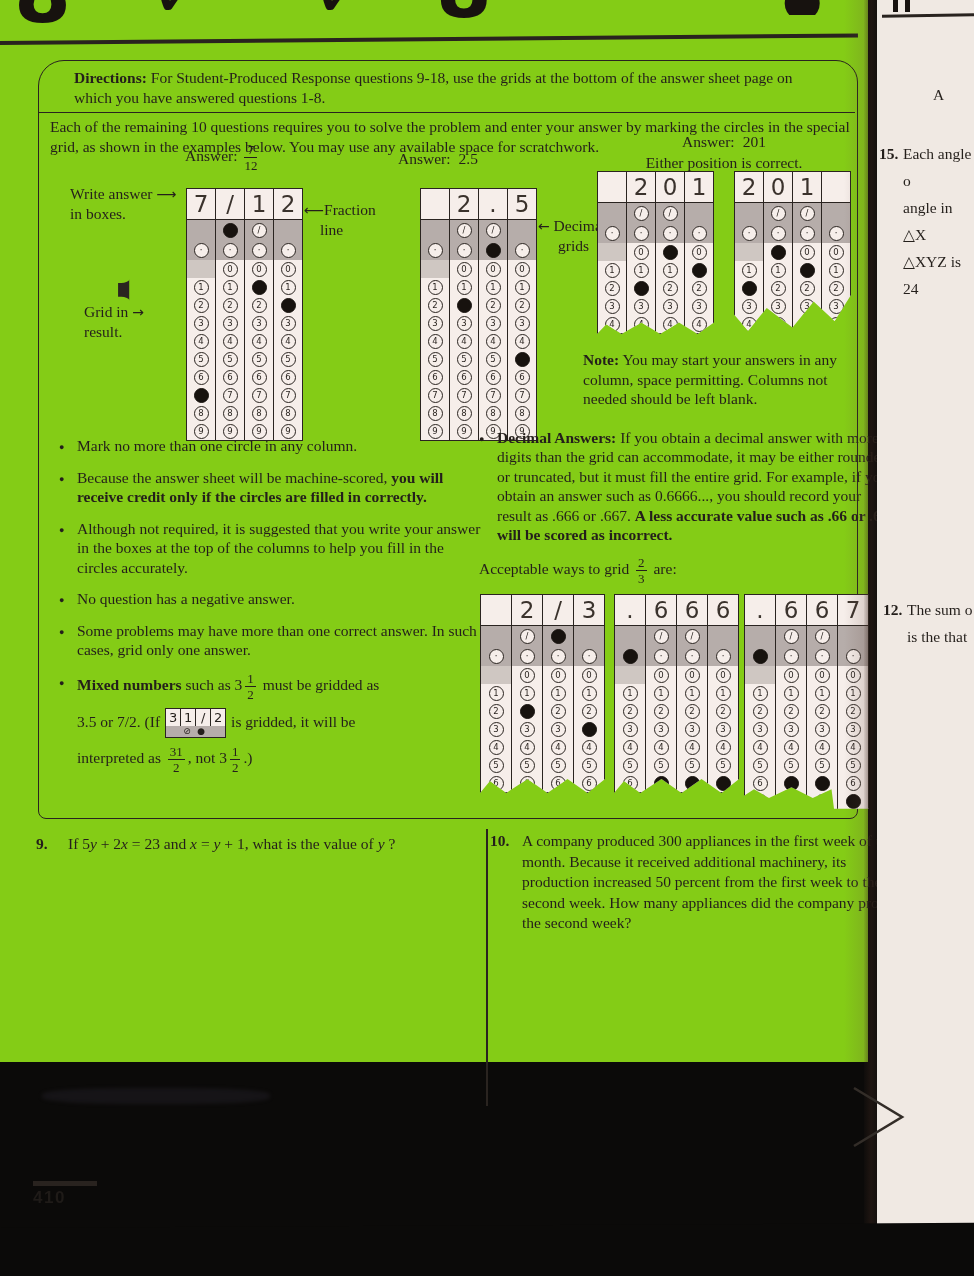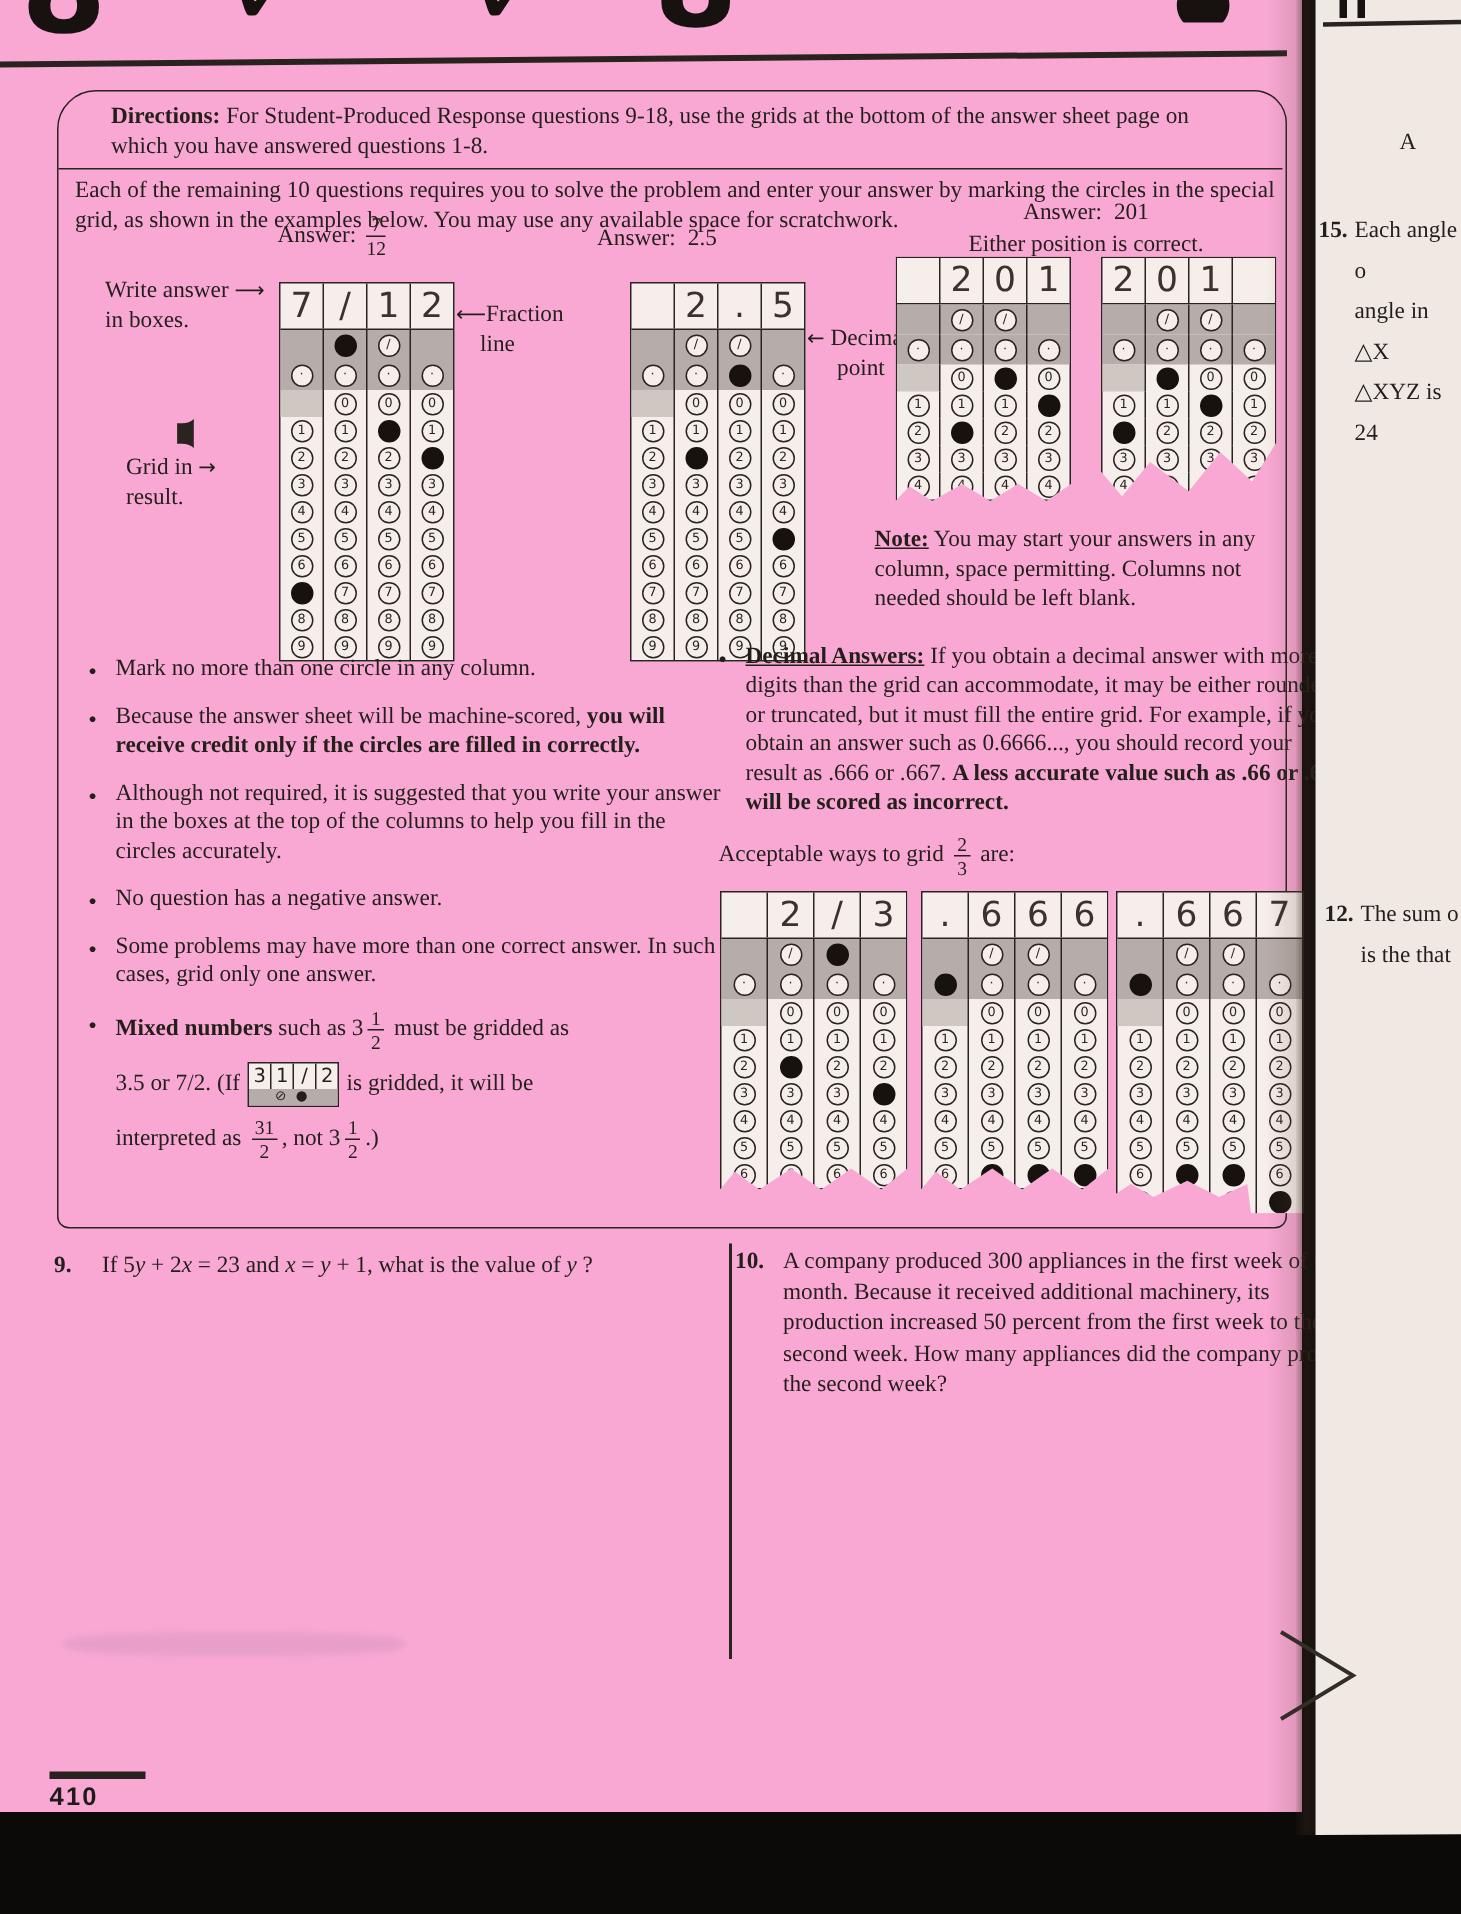--- a/index.html
+++ b/index.html
@@ -2,21 +2,21 @@
 <html><head>
 <meta charset="utf-8">
 <style>
   html,body{margin:0;padding:0;}
   body{
     width:974px;height:1276px;position:relative;overflow:hidden;
     background:#0b0a09;
     font-family:"Liberation Serif","DejaVu Serif","DejaVu Sans",serif;
     color:#241f1b;
   }
-  .page{position:absolute;left:0;top:0;width:868px;height:1208px;background:#f9a8d4;}
+  .page{position:absolute;left:0;top:0;width:868px;height:1062px;background:#84cc16;}
   .page::after{content:"";position:absolute;right:0;top:0;width:24px;height:100%;
     background:linear-gradient(90deg,transparent,rgba(100,70,60,0.20));pointer-events:none;}
   .gutter{position:absolute;left:864px;top:0;width:13px;height:1276px;z-index:5;
     background:linear-gradient(90deg,rgba(80,55,45,0.06),rgba(50,32,25,0.5) 55%,rgba(80,55,45,0.15));}
   .page2{position:absolute;left:877px;top:0;width:97px;height:1276px;background:#f0e9e3;z-index:4;}
 
   
   .frag{position:absolute;top:0;overflow:hidden;font-family:"DejaVu Sans",sans-serif;
     font-weight:bold;color:#17120f;}
   .frag span{display:block;}
@@ -82,21 +82,21 @@
   #g666{left:614px;top:594px;}
   #g667{left:744px;top:594px;}
 
   .note{position:absolute;left:583px;top:350px;width:284px;font-size:15.5px;line-height:19.5px;}
 
   .bulcol{position:absolute;left:57px;top:436px;width:428px;font-size:15.5px;line-height:19.5px;}
   .bullet{position:relative;padding-left:20px;margin-bottom:12px;}
   .bullet::before{content:"●";position:absolute;left:2px;top:2px;font-size:9px;color:#241f1b;}
   .deccol{position:absolute;left:477px;top:428px;width:394px;font-size:15.5px;line-height:19.4px;}
   .accept{position:absolute;left:479px;top:556px;font-size:15.5px;}
-  .b{font-weight:bold;} .i{font-style:italic;} .u{text-decoration:underline;}
+  .b{font-weight:bold;} .i{font-style:italic;} .u{}
   .mline{margin-top:7px;}
 
   .fr{display:inline-block;vertical-align:middle;text-align:center;line-height:1;margin:0 3px;}
   .fr .n{display:block;padding:0 2px 1px 2px;border-bottom:1.2px solid #241f1b;font-size:13px;}
   .fr .d{display:block;font-size:13px;padding-top:1px;}
 
   .mini{display:inline-block;vertical-align:middle;border:1.5px solid #2a2420;margin:0 5px;background:#f6eeea;}
   .mini .mrow{display:flex;}
   .mini .mcell{width:14px;height:17px;font-family:"DejaVu Sans",sans-serif;font-size:13px;line-height:17px;text-align:center;}
   .mini .mcell + .mcell{border-left:1px solid #2a2420;}
@@ -179,21 +179,21 @@
     <div><span class="arr">⟵</span><span>Fraction</span></div>
     <div class="l2">line</div>
   </div>
   <div class="lab" id="lab-grid">
     <div><span>Grid in</span> <span class="arr">→</span></div>
     <div>result.</div>
   </div>
   <div class="brace">{</div>
   <div class="lab" id="lab-dec">
     <div><span class="arr">←</span> <span>Decimal</span></div>
-    <div class="l2">point</div>
+    <div class="l2">grids</div>
   </div>
 
   <div id="g712" class="sat">
       <div class="g-wrow">
         <div class="g-wcell">7</div>
         <div class="g-wcell">/</div>
         <div class="g-wcell">1</div>
         <div class="g-wcell">2</div>
       </div>
       <div class="g-row band">

